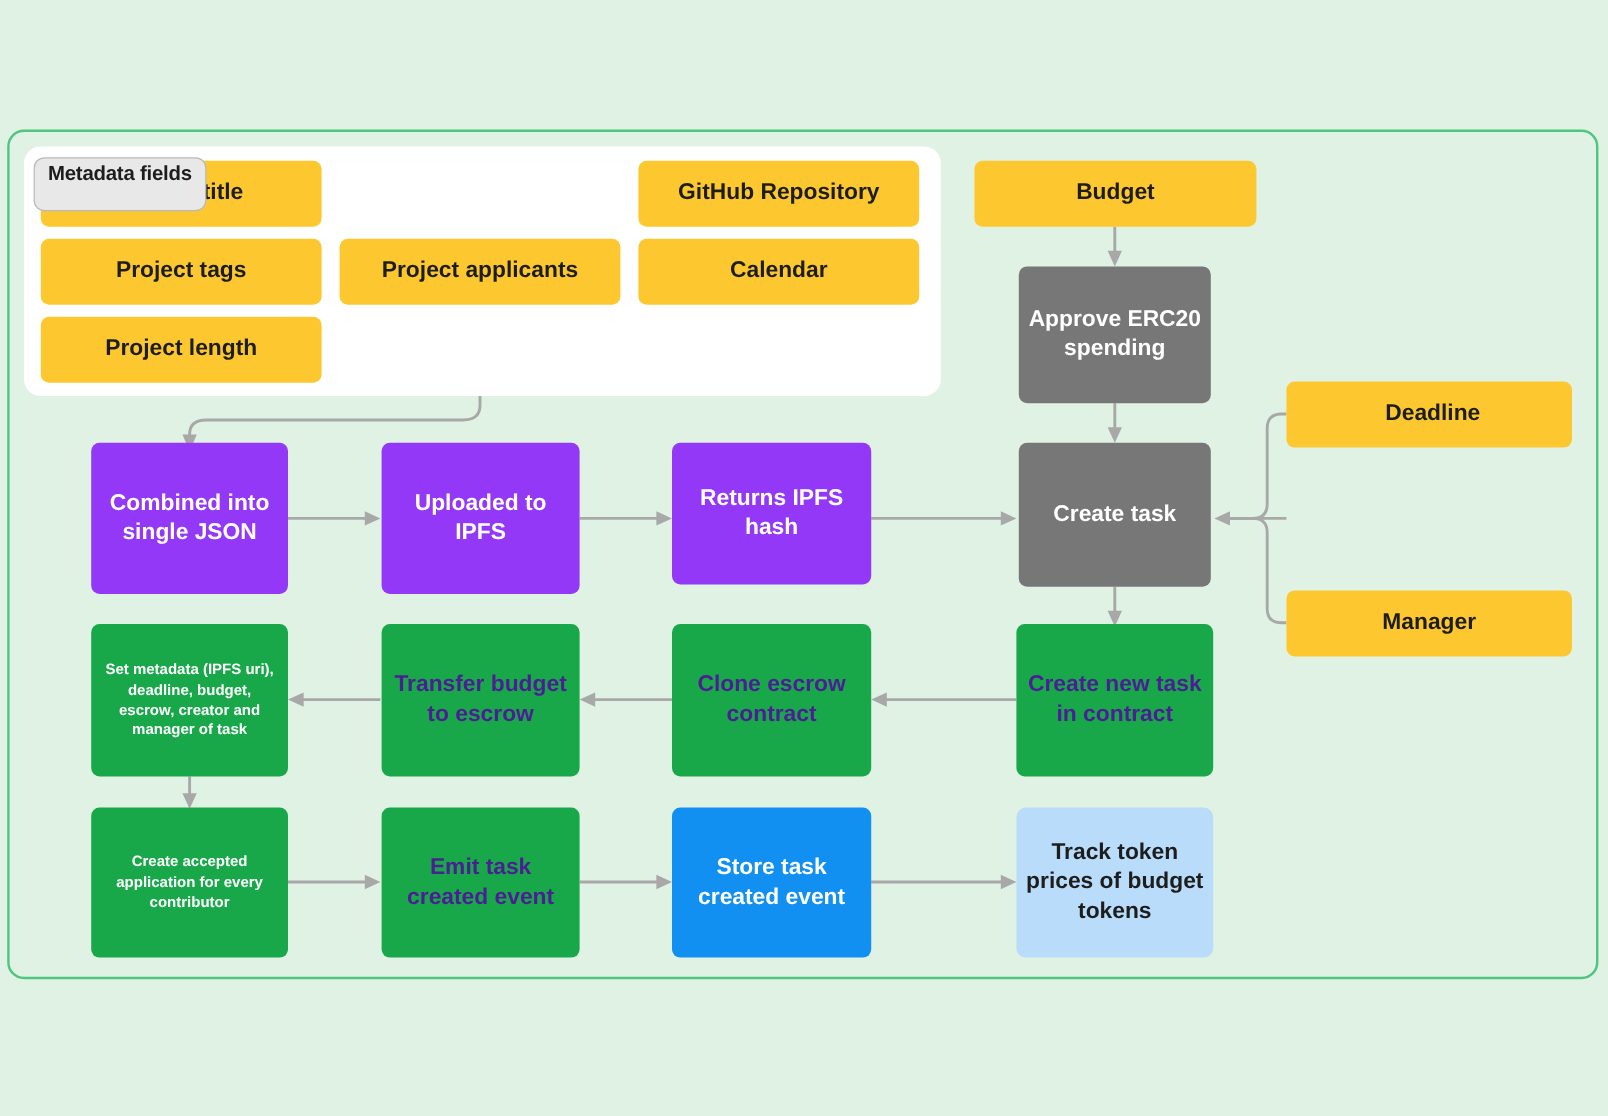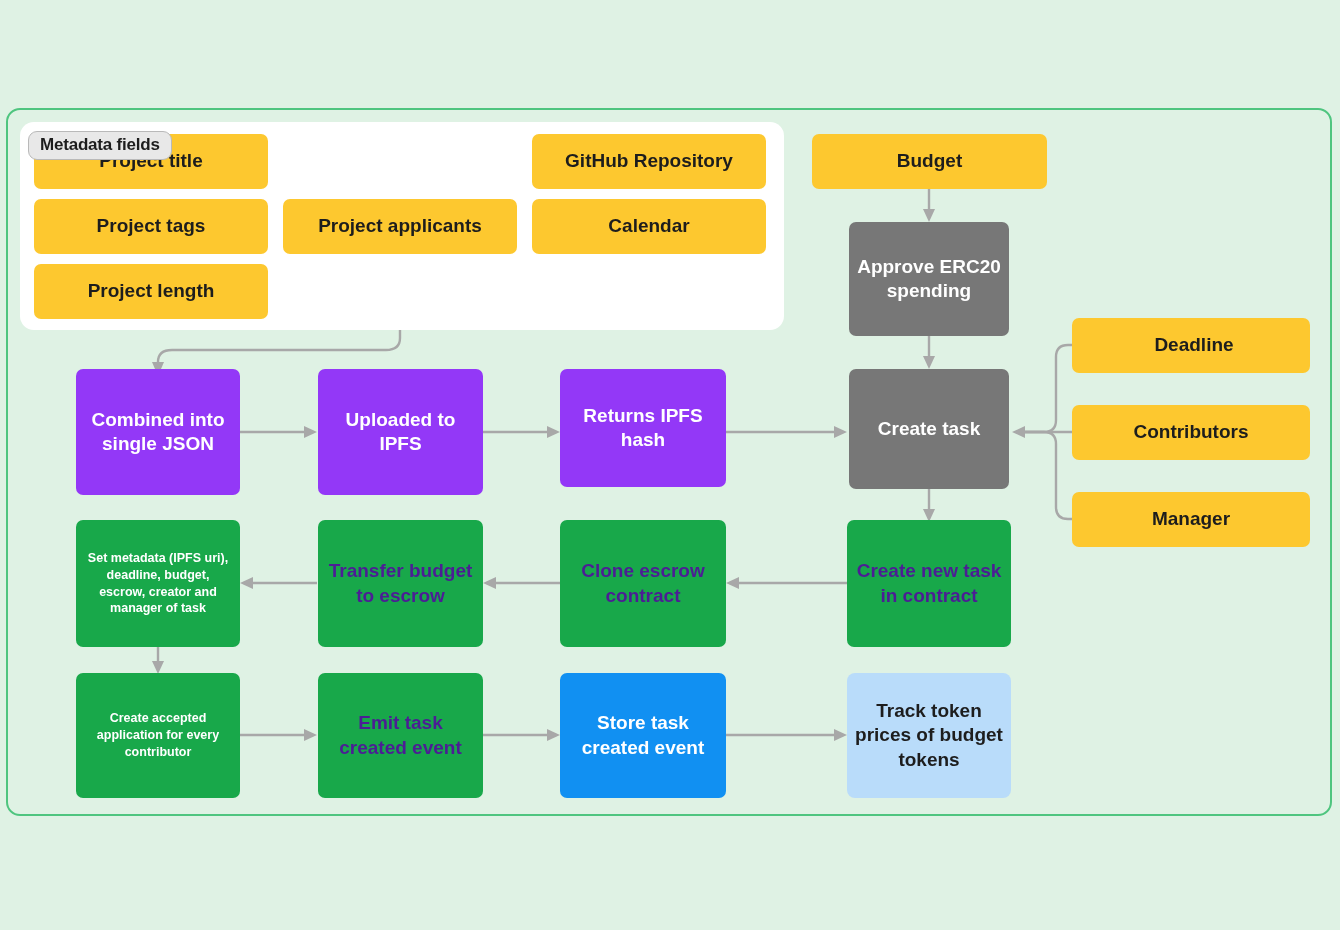--- a/index.html
+++ b/index.html
@@ -24,21 +24,21 @@
   #metadata-panel{
     position:absolute;left:20px;top:122px;width:764px;height:208px;
     background:#ffffff;border-radius:14px;
     box-sizing:border-box;
   }
   #metadata-badge{
     position:absolute;left:28px;top:131px;
     background:#e8e8e8;
     border:1px solid #b9b9b9;
     border-radius:9px;
-    padding:3px 11px 4px 11px;
+    padding:3px 11px 20px 11px;
     font-size:17px;font-weight:bold;color:#1d1d1d;
     z-index:30;
     letter-spacing:-0.2px;
     white-space:nowrap;
   }
 
   .node{
     position:absolute;
     box-sizing:border-box;
     display:flex;align-items:center;justify-content:center;
@@ -129,21 +129,20 @@
 
   <div class="node yellow" style="left:34px;top:264px;width:234px;height:55px;">Project length</div>
 
   <div class="node yellow" style="left:812px;top:134px;width:235px;height:55px;">Budget</div>
 
   <div class="node gray" style="left:849px;top:222px;width:160px;height:114px;">Approve ERC20 spending</div>
 
   <div class="node gray" style="left:849px;top:369px;width:160px;height:120px;">Create task</div>
 
   <div class="node yellow" style="left:1072px;top:318px;width:238px;height:55px;padding-left:12px;">Deadline</div>
-  <div class="node yellow" style="left:1072px;top:405px;width:238px;height:55px;">Contributors</div>
   <div class="node yellow" style="left:1072px;top:492px;width:238px;height:55px;">Manager</div>
 
   <div class="node purple" style="left:76px;top:369px;width:164px;height:126px;">Combined into single JSON</div>
   <div class="node purple" style="left:318px;top:369px;width:165px;height:126px;">Uploaded to IPFS</div>
   <div class="node purple" style="left:560px;top:369px;width:166px;height:118px;">Returns IPFS hash</div>
 
   <div class="node green-sm" style="left:76px;top:520px;width:164px;height:127px;">Set metadata (IPFS uri), deadline, budget, escrow, creator and manager of task</div>
   <div class="node green" style="left:318px;top:520px;width:165px;height:127px;">Transfer budget to escrow</div>
   <div class="node green" style="left:560px;top:520px;width:166px;height:127px;">Clone escrow contract</div>
   <div class="node green" style="left:847px;top:520px;width:164px;height:127px;">Create new task in contract</div>

